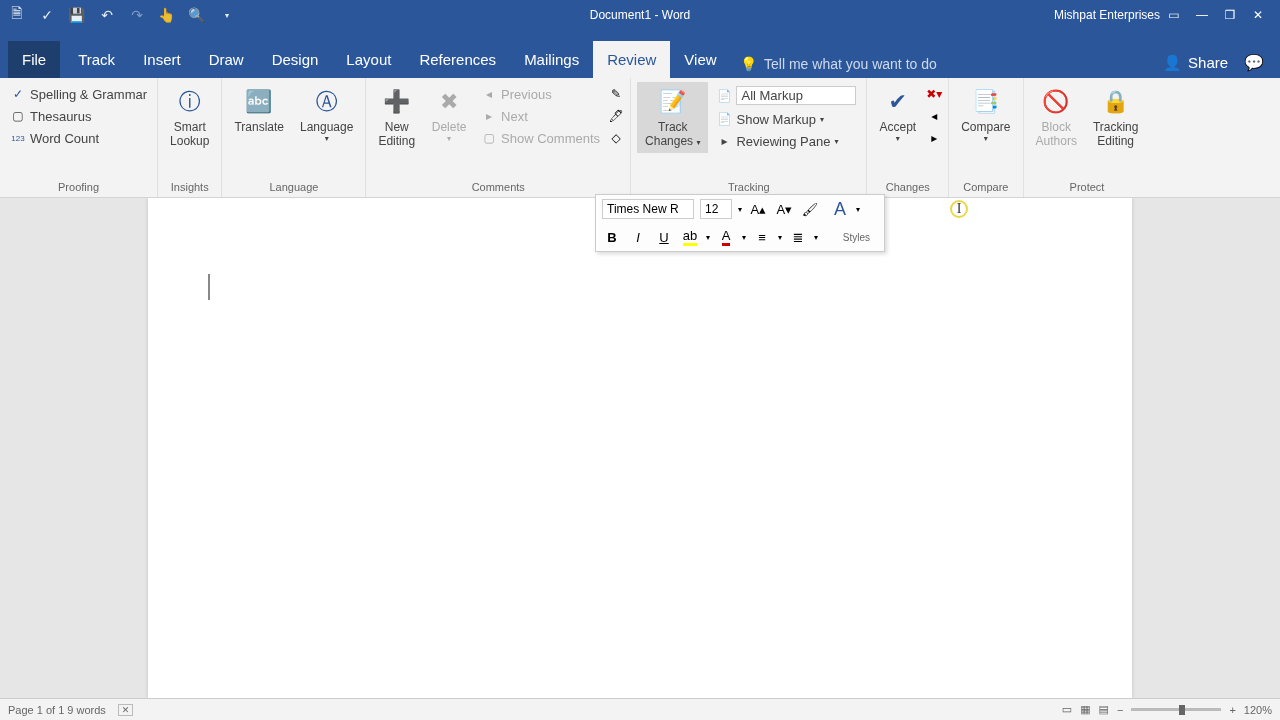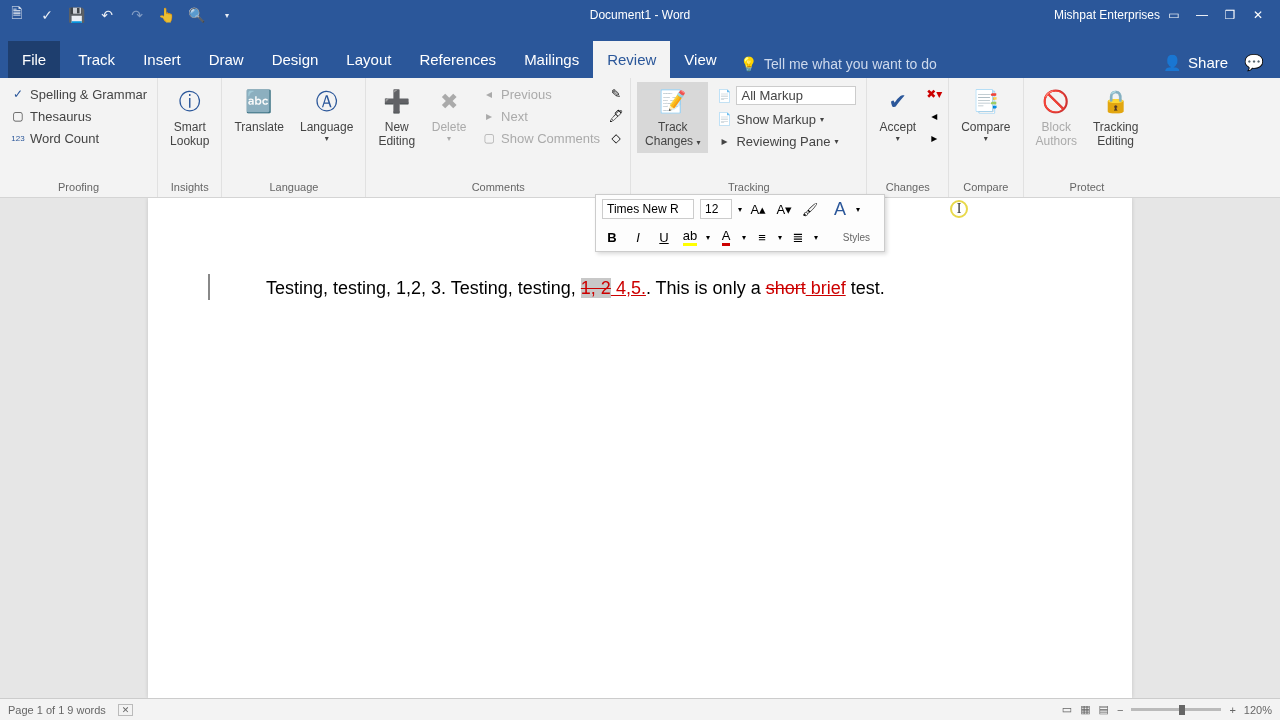--- a/index.html
+++ b/index.html
@@ -285,21 +285,20 @@
     <span style="font-size:8px">▾</span>
     <span class="mini-label" style="margin-left:auto;margin-right:8px">Styles</span>
   </div>
 </div>
 
 <div class="cursor-ind">I</div>
 
 <div class="docarea">
   <div class="page">
     <div class="change-bar"></div>
-    <p class="doc-text"><span>Testing, testing, 1,2, 3. Testing, testing, </span><span class="sel"><span class="deleted">1, 2</span></span><span class="inserted"> 4,5.</span><span>. This is only a </span><span class="deleted">short</span><span class="inserted"> brief</span><span> test.</span></p>
   </div>
 </div>
 
 <div class="statusbar">
   <span>Page 1 of 1   9 words</span>
   <span style="margin-left:12px;border:1px solid #bbb;padding:0 3px;font-size:9px">✕</span>
   <div class="status-right">
     <span>▭</span>
     <span>▦</span>
     <span>▤</span>

